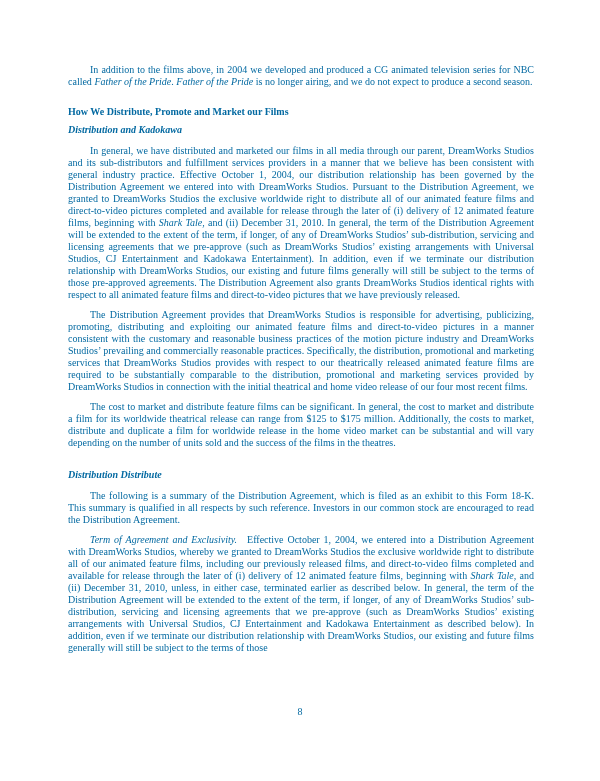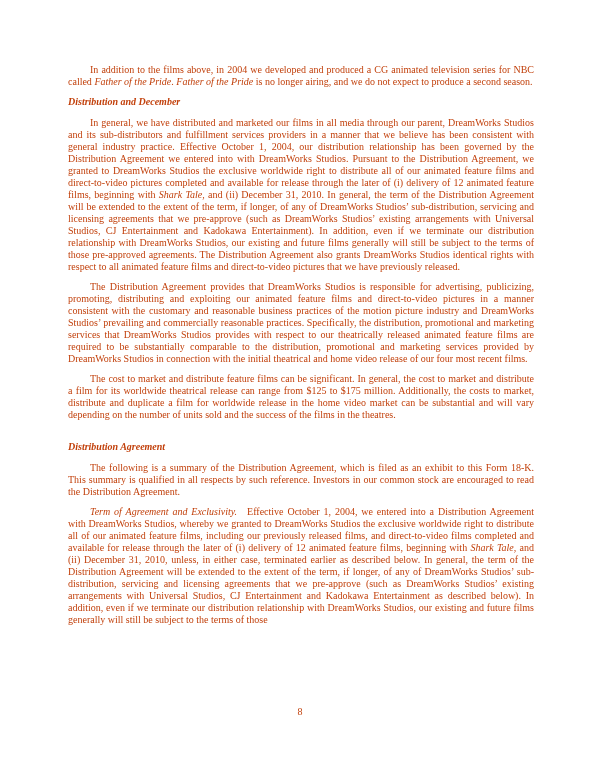--- a/index.html
+++ b/index.html
@@ -3,21 +3,21 @@
 <meta charset="utf-8">
 <style>
   * { margin: 0; padding: 0; box-sizing: border-box; }
   html, body { background: #ffffff; }
   .page {
     position: relative;
     width: 600px;
     height: 729px;
     background: #ffffff;
     font-family: "Liberation Serif", serif;
-    color: #c2410c;
+    color: #0369a1;
     overflow: hidden;
     border-radius: 27px;
   }
   .content {
     position: absolute;
     left: 68px;
     top: 64px;
     width: 466px;
   }
   p.body {
@@ -55,30 +55,31 @@
   .seg-italic { font-style: italic; }
 </style>
 </head>
 <body>
 
 <div class="page">
   <div class="content">
 
     <p class="body"><span>In addition to the films above, in 2004 we developed and produced a CG animated television series for NBC called </span><span class="seg-italic">Father of the Pride</span><span>. </span><span class="seg-italic">Father of the Pride</span><span> is no longer airing, and we do not expect to produce a second season.</span></p>
 
+    <h2 class="section-heading">How We Distribute, Promote and Market our Films</h2>
 
-    <h3 class="subsection-heading">Distribution and December</h3>
+    <h3 class="subsection-heading">Distribution and Kadokawa</h3>
 
     <p class="body"><span>In general, we have distributed and marketed our films in all media through our parent, DreamWorks Studios and its sub-distributors and fulfillment services providers in a manner that we believe has been consistent with general industry practice. Effective October 1, 2004, our distribution relationship has been governed by the Distribution Agreement we entered into with DreamWorks Studios. Pursuant to the Distribution Agreement, we granted to DreamWorks Studios the exclusive worldwide right to distribute all of our animated feature films and direct-to-video pictures completed and available for release through the later of (i) delivery of 12 animated feature films, beginning with </span><span class="seg-italic">Shark Tale,</span><span> and (ii) December 31, 2010. In general, the term of the Distribution Agreement will be extended to the extent of the term, if longer, of any of DreamWorks Studios’ sub-distribution, servicing and licensing agreements that we pre-approve (such as DreamWorks Studios’ existing arrangements with Universal Studios, CJ Entertainment and Kadokawa Entertainment). In addition, even if we terminate our distribution relationship with DreamWorks Studios, our existing and future films generally will still be subject to the terms of those pre-approved agreements. The Distribution Agreement also grants DreamWorks Studios identical rights with respect to all animated feature films and direct-to-video pictures that we have previously released.</span></p>
 
     <p class="body"><span>The Distribution Agreement provides that DreamWorks Studios is responsible for advertising, publicizing, promoting, distributing and exploiting our animated feature films and direct-to-video pictures in a manner consistent with the customary and reasonable business practices of the motion picture industry and DreamWorks Studios’ prevailing and commercially reasonable practices. Specifically, the distribution, promotional and marketing services that DreamWorks Studios provides with respect to our theatrically released animated feature films are required to be substantially comparable to the distribution, promotional and marketing services provided by DreamWorks Studios in connection with the initial theatrical and home video release of our four most recent films.</span></p>
 
     <p class="body"><span>The cost to market and distribute feature films can be significant. In general, the cost to market and distribute a film for its worldwide theatrical release can range from $125 to $175 million. Additionally, the costs to market, distribute and duplicate a film for worldwide release in the home video market can be substantial and will vary depending on the number of units sold and the success of the films in the theatres.</span></p>
 
-    <h3 class="subsection-heading spaced-above">Distribution Agreement</h3>
+    <h3 class="subsection-heading spaced-above">Distribution Distribute</h3>
 
     <p class="body"><span>The following is a summary of the Distribution Agreement, which is filed as an exhibit to this Form 18-K. This summary is qualified in all respects by such reference. Investors in our common stock are encouraged to read the Distribution Agreement.</span></p>
 
     <p class="body"><span class="seg-italic">Term of Agreement and Exclusivity.</span><span> Effective October 1, 2004, we entered into a Distribution Agreement with DreamWorks Studios, whereby we granted to DreamWorks Studios the exclusive worldwide right to distribute all of our animated feature films, including our previously released films, and direct-to-video films completed and available for release through the later of (i) delivery of 12 animated feature films, beginning with </span><span class="seg-italic">Shark Tale</span><span>, and (ii) December 31, 2010, unless, in either case, terminated earlier as described below. In general, the term of the Distribution Agreement will be extended to the extent of the term, if longer, of any of DreamWorks Studios’ sub-distribution, servicing and licensing agreements that we pre-approve (such as DreamWorks Studios’ existing arrangements with Universal Studios, CJ Entertainment and Kadokawa Entertainment as described below). In addition, even if we terminate our distribution relationship with DreamWorks Studios, our existing and future films generally will still be subject to the terms of those</span></p>
 
   </div>
 
   <div class="page-number">8</div>
 </div>
 

